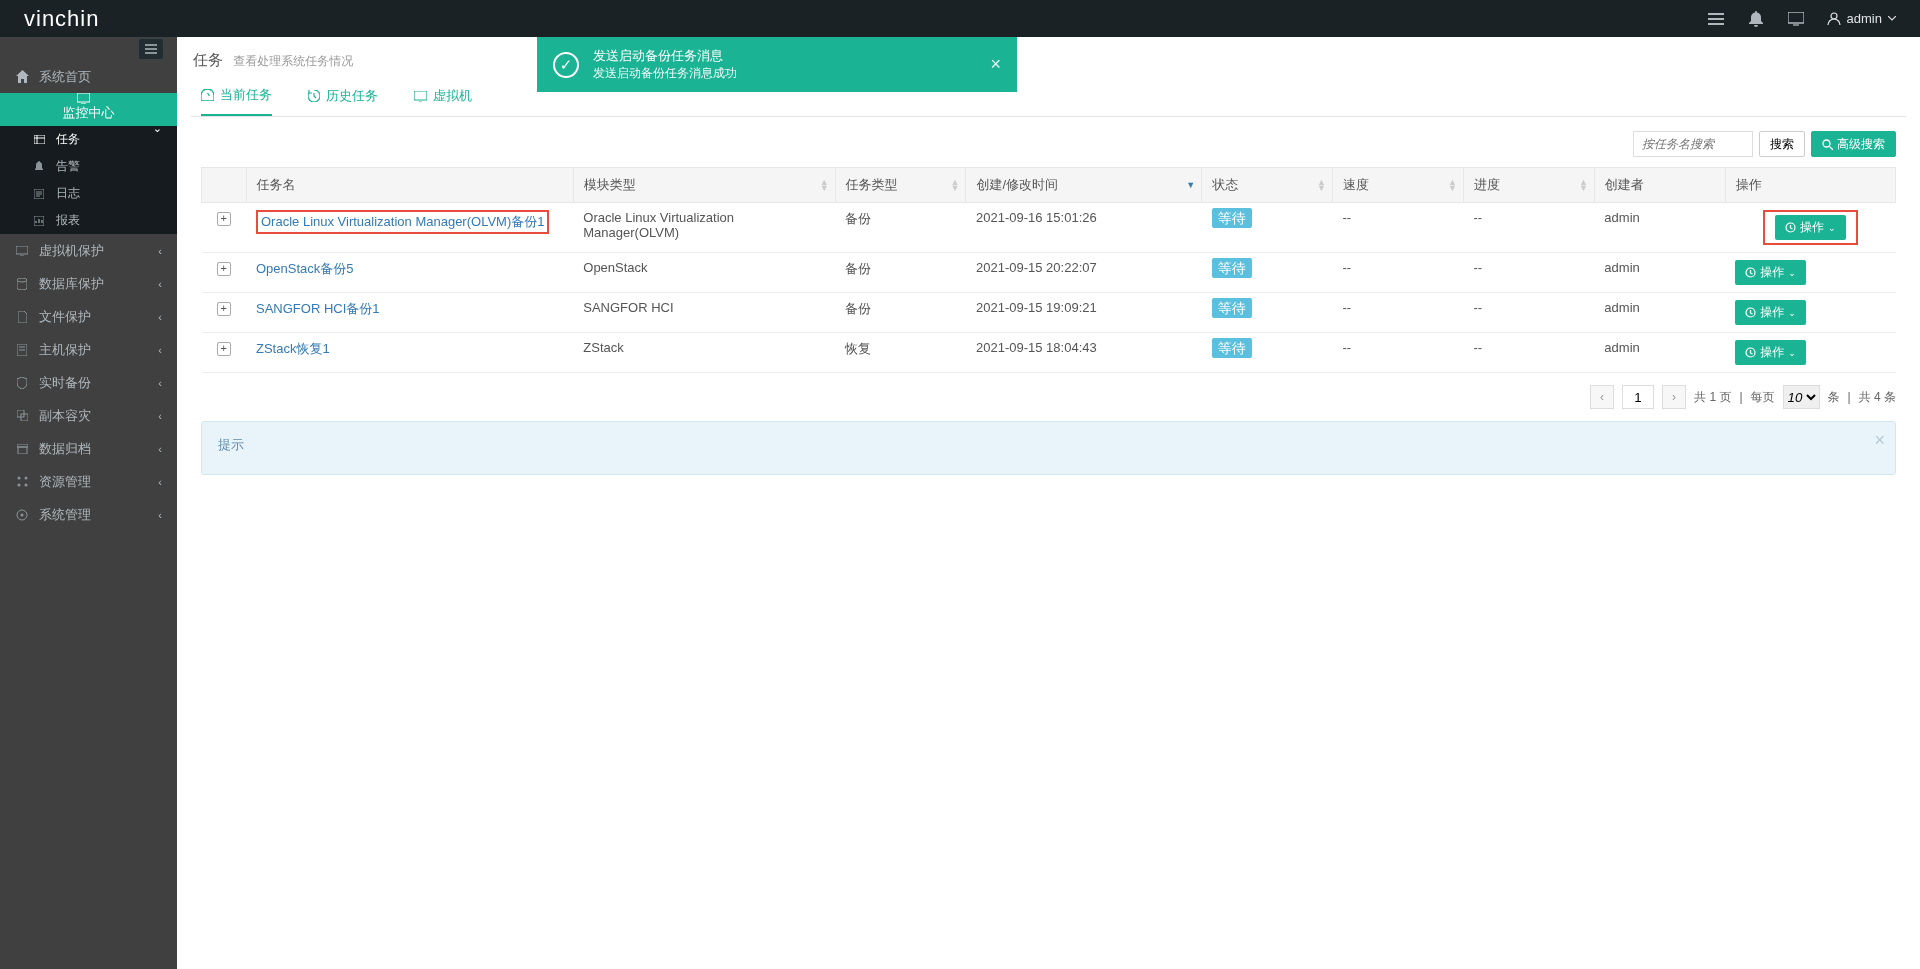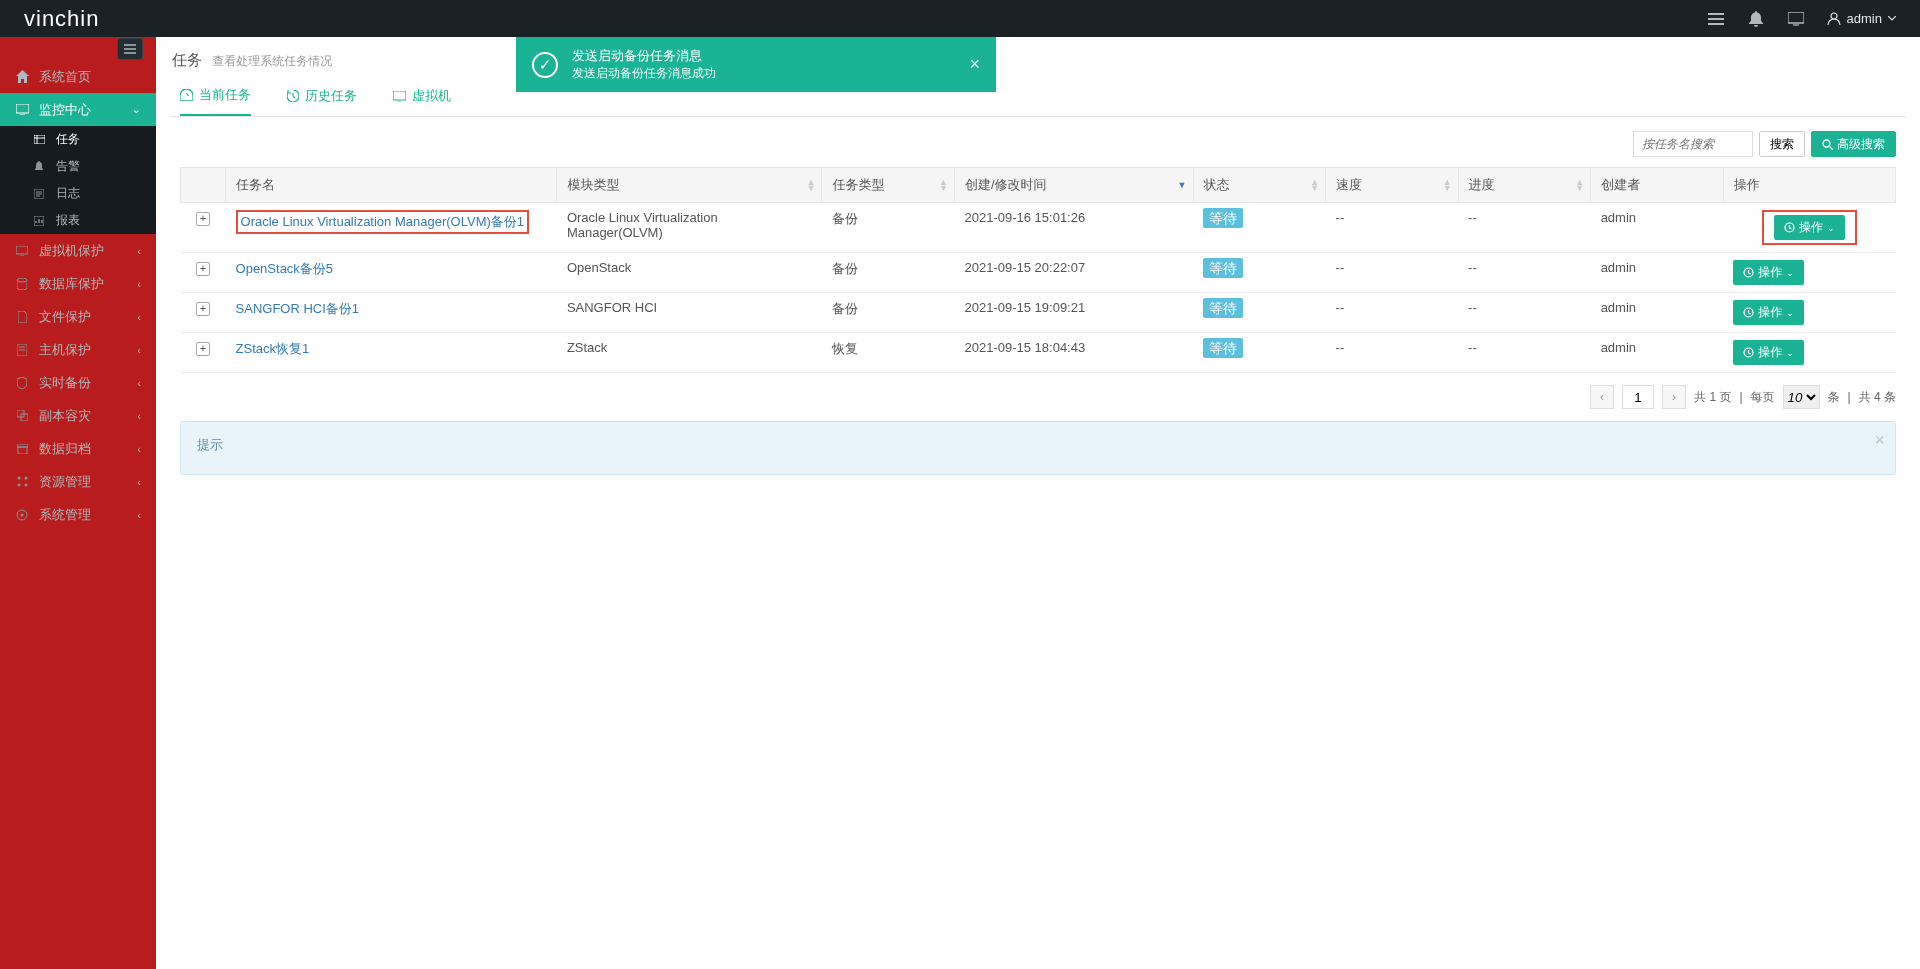--- a/index.html
+++ b/index.html
@@ -7,25 +7,25 @@
 
 
 .topbar { height: 37px; background: #1a2226; display: flex; align-items: center; justify-content: space-between; padding: 0 24px; }
 .logo { color: #fff; font-size: 22px; font-weight: 300; letter-spacing: 1px; font-family: Arial, sans-serif; }
 .topbar-right { display: flex; align-items: center; gap: 22px; }
 .topbar-icon { width: 18px; height: 18px; display: inline-flex; align-items: center; justify-content: center; color: #b0b8bd; cursor: pointer; }
 .topbar-user { color: #e0e3e5; font-size: 13px; display: flex; align-items: center; gap: 6px; cursor: pointer; }
 
 
 .wrapper { display: flex; height: calc(100vh - 37px); }
-.sidebar { width: 156px; background: #b91c1c; display: flex; flex-direction: column; }
+.sidebar { width: 177px; background: #404040; display: flex; flex-direction: column; }
 .sidebar-toggle { height: 23px; display: flex; justify-content: flex-end; padding-right: 13px; align-items: center; }
 .toggle-btn { width: 26px; height: 22px; border: 1px solid #3a4448; border-radius: 3px; display: flex; align-items: center; justify-content: center; cursor: pointer; background: #222d32; }
 .menu-item { height: 33px; display: flex; align-items: center; padding: 0 15px; color: #b0b8bd; font-size: 13px; cursor: pointer; position: relative; }
-.menu-item.active { background: #1ab394; color: #fff; }
+.menu-item.active { background: #1ab394; color: #fff; flex-direction: column; }
 .menu-item .icon { width: 14px; margin-right: 10px; display: inline-flex; align-items: center; justify-content: center; }
 .menu-item .chevron { margin-left: auto; font-size: 11px; }
 .submenu { background: #151b1e; }
 .submenu .menu-item { padding-left: 32px; height: 27px; font-size: 12px; }
 .submenu .menu-item.current { color: #fff; }
 
 
 .main { flex: 1; background: #fff; padding: 8px 14px; overflow: auto; position: relative; width: 0; }
 .page-title { font-size: 15px; color: #555; margin: 6px 0 4px 2px; }
 .page-title .sub { font-size: 12px; color: #999; margin-left: 6px; }

